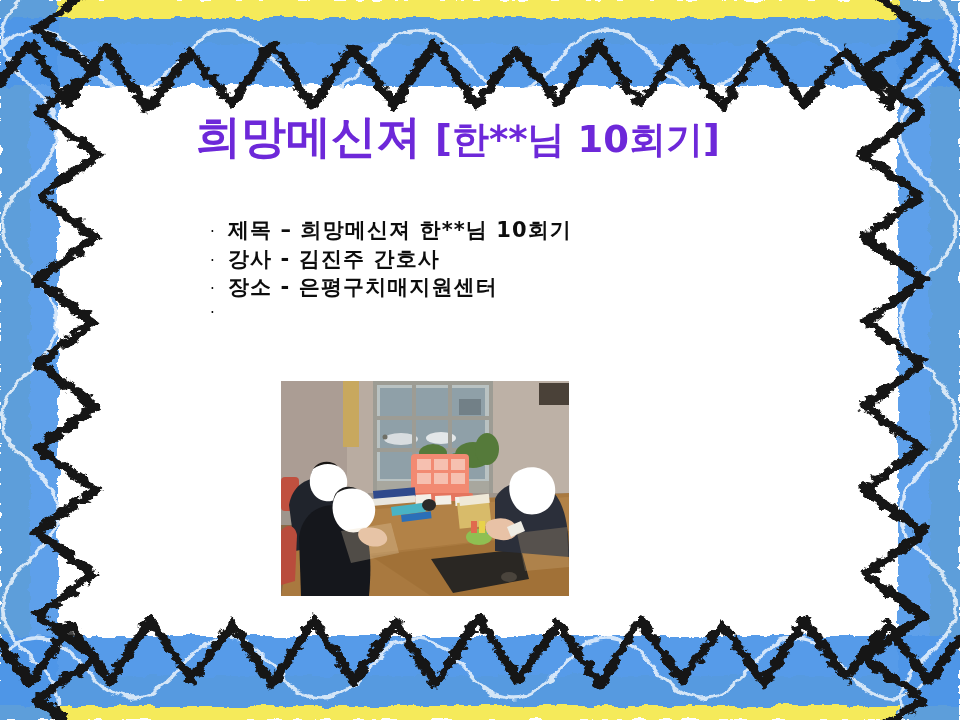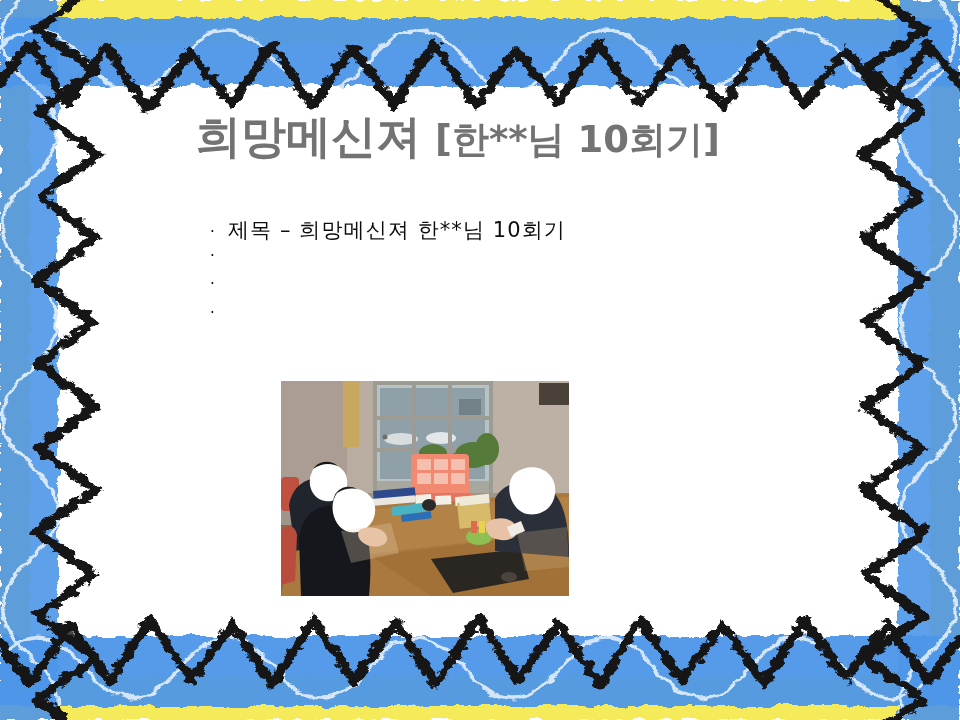--- a/index.html
+++ b/index.html
@@ -33,21 +33,21 @@
     width: 960px;
     height: 720px;
   }
 
   
   .title-row {
     position: absolute;
     left: 196px;
     top: 114px;
     white-space: nowrap;
-    color: #737373;
+    color: #6d28d9;
   }
   .title-main {
     font-family: "DejaVu Sans", "Liberation Sans", sans-serif;
     font-size: 45px;
     font-weight: 700;
     letter-spacing: 0px;
     line-height: 1;
     vertical-align: baseline;
   }
   .title-sub {
@@ -78,21 +78,21 @@
     width: 18px;
     flex: 0 0 18px;
     font-size: 15px;
     line-height: 1;
     color: #0d0d0d;
     text-align: left;
   }
   .bullet-text {
     font-family: "DejaVu Sans", "Liberation Sans", sans-serif;
     font-size: 21px;
-    font-weight: 400;
+    font-weight: 700;
     letter-spacing: 1.1px;
     line-height: 1;
     white-space: nowrap;
   }
 
   
   .photo {
     position: absolute;
     left: 281px;
     top: 381px;
@@ -173,23 +173,25 @@
     <span class="title-main">희망메신져</span><span class="title-sub">[한**님 10회기]</span>
   </div>
 
   <ul class="bullets">
     <li class="bullet-item">
       <span class="bullet-dot">·</span>
       <span class="bullet-text">제목 – 희망메신져 한**님 10회기</span>
     </li>
     <li class="bullet-item">
       <span class="bullet-dot">·</span>
+      <span class="bullet-text">강사 - 김진주 간호사</span>
     </li>
     <li class="bullet-item">
       <span class="bullet-dot">·</span>
+      <span class="bullet-text">장소 - 은평구치매지원센터</span>
     </li>
     <li class="bullet-item">
       <span class="bullet-dot">·</span>
     </li>
   </ul>
 
   <div class="photo">
     <svg viewBox="0 0 288 215" preserveAspectRatio="none" aria-hidden="true">
 
       <rect x="0" y="0" width="288" height="120" fill="#b9aca1"></rect>

